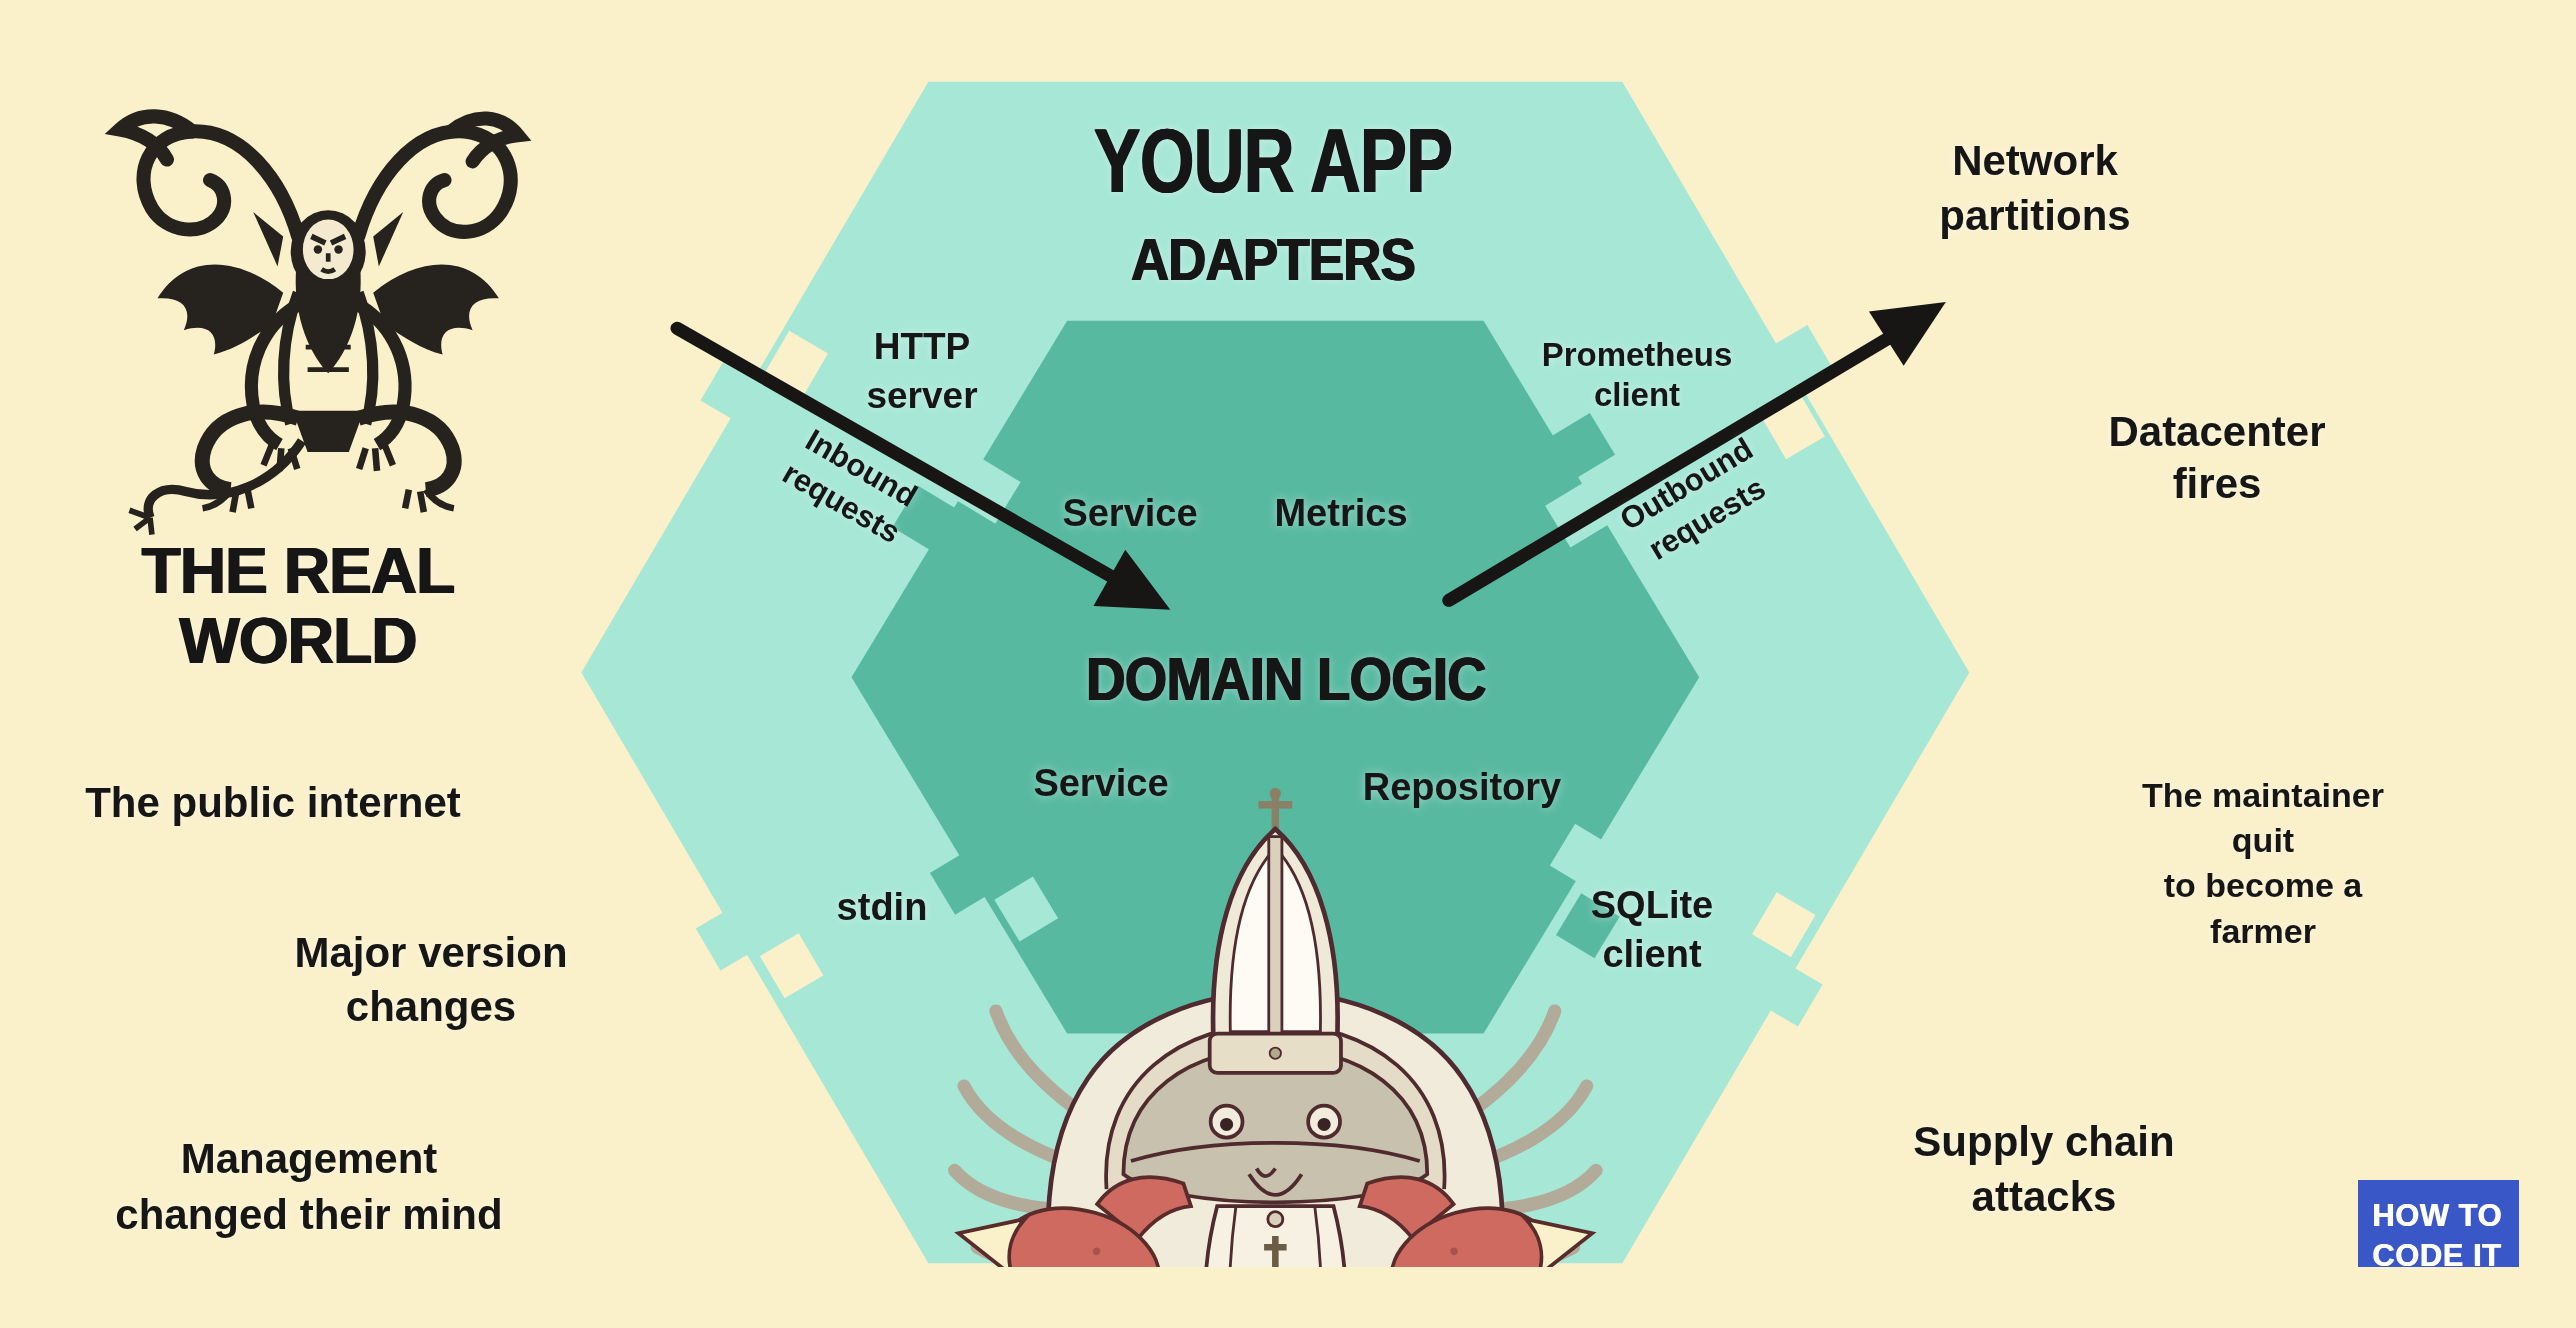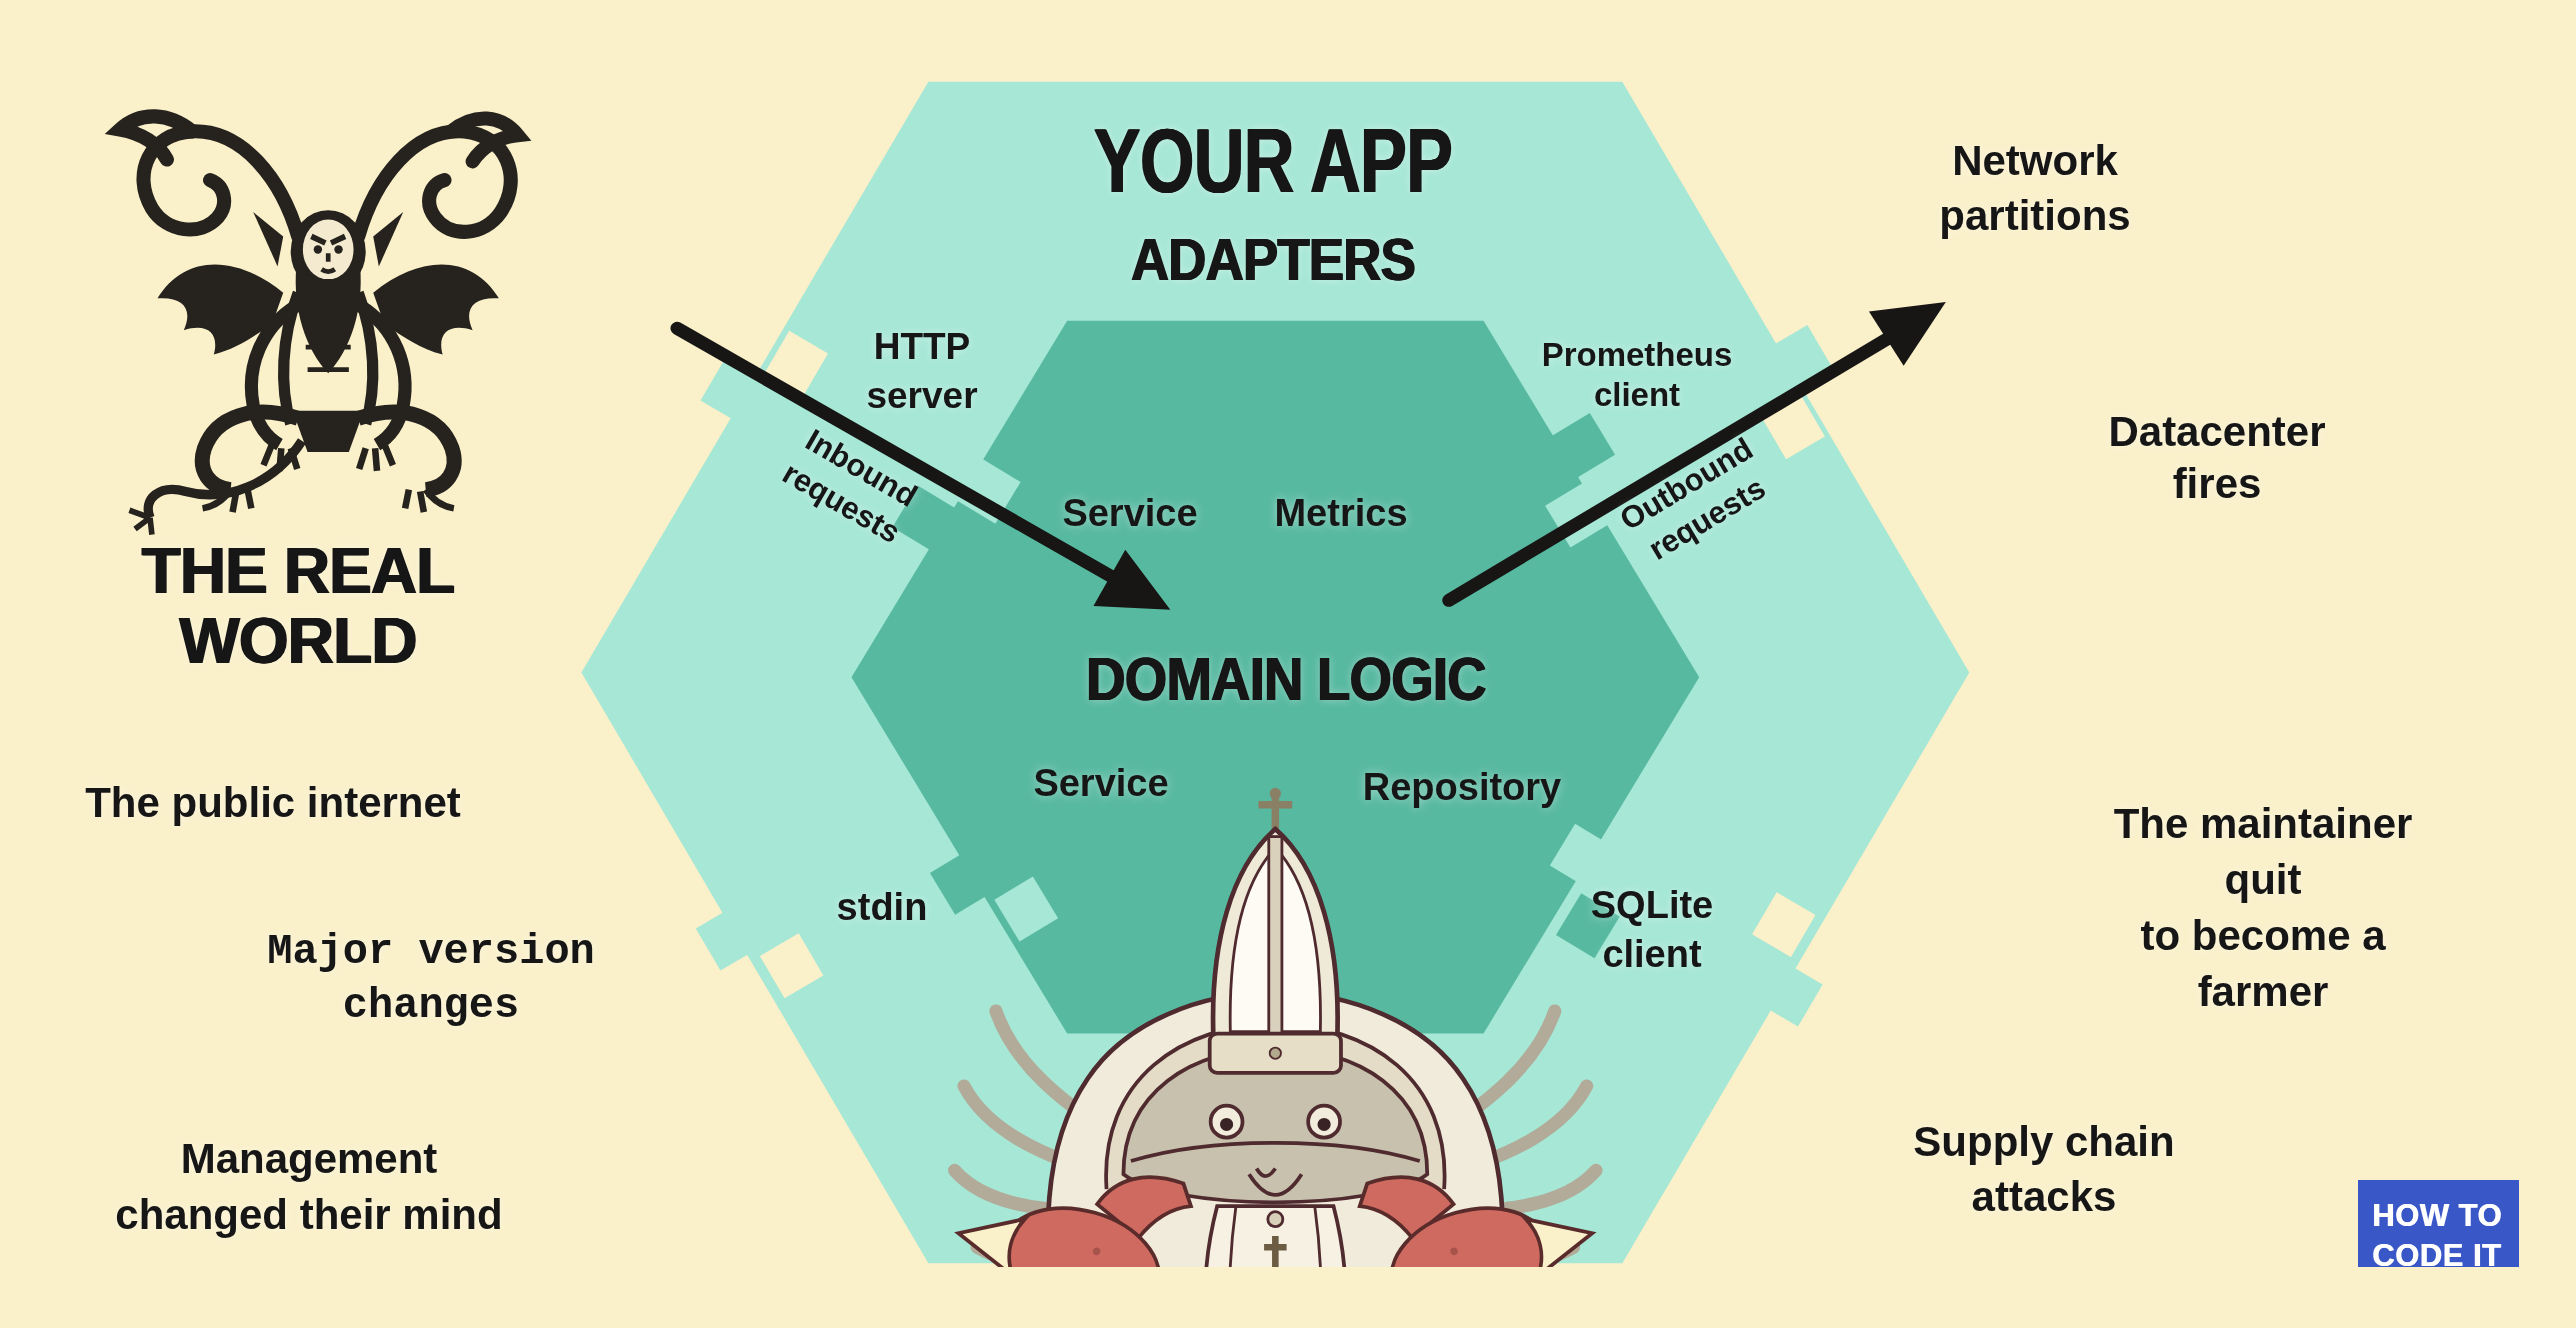--- a/index.html
+++ b/index.html
@@ -218,33 +218,33 @@
   <div class="lbl" style="left:882px;top:908px;font-size:38px;">stdin</div>
 
   <div class="lbl" style="left:1652px;top:930px;font-size:38px;line-height:1.28;">SQLite
 client</div>
 
   <div class="lbl heavy" style="left:298px;top:606px;font-size:64px;line-height:1.1;">THE REAL
 WORLD</div>
 
   <div class="lbl" style="left:273px;top:803px;font-size:42px;">The public internet</div>
 
-  <div class="lbl" style="left:431px;top:980px;font-size:42px;line-height:1.28;font-family:Liberation Mono, monospace;">Major version
+  <div class="lbl" style="left:431px;top:980px;font-size:42px;line-height:1.28;">Major version
 changes</div>
 
   <div class="lbl" style="left:309px;top:1187px;font-size:42px;line-height:1.33;">Management
 changed their mind</div>
 
   <div class="lbl" style="left:2035px;top:189px;font-size:42px;line-height:1.3;">Network
 partitions</div>
 
   <div class="lbl" style="left:2217px;top:458px;font-size:42px;line-height:1.24;">Datacenter
 fires</div>
 
-  <div class="lbl" style="left:2263px;top:863px;font-size:42px;line-height:1.33;margin-top:45px;">The maintainer quit
+  <div class="lbl" style="left:2263px;top:863px;font-size:34px;line-height:1.33;">The maintainer quit
 to become a farmer</div>
 
   <div class="lbl" style="left:2044px;top:1170px;font-size:42px;line-height:1.3;">Supply chain
 attacks</div>
 
   <div class="logo">
     <div class="logo-text">HOW TO
 CODE IT</div>
   </div>
 

